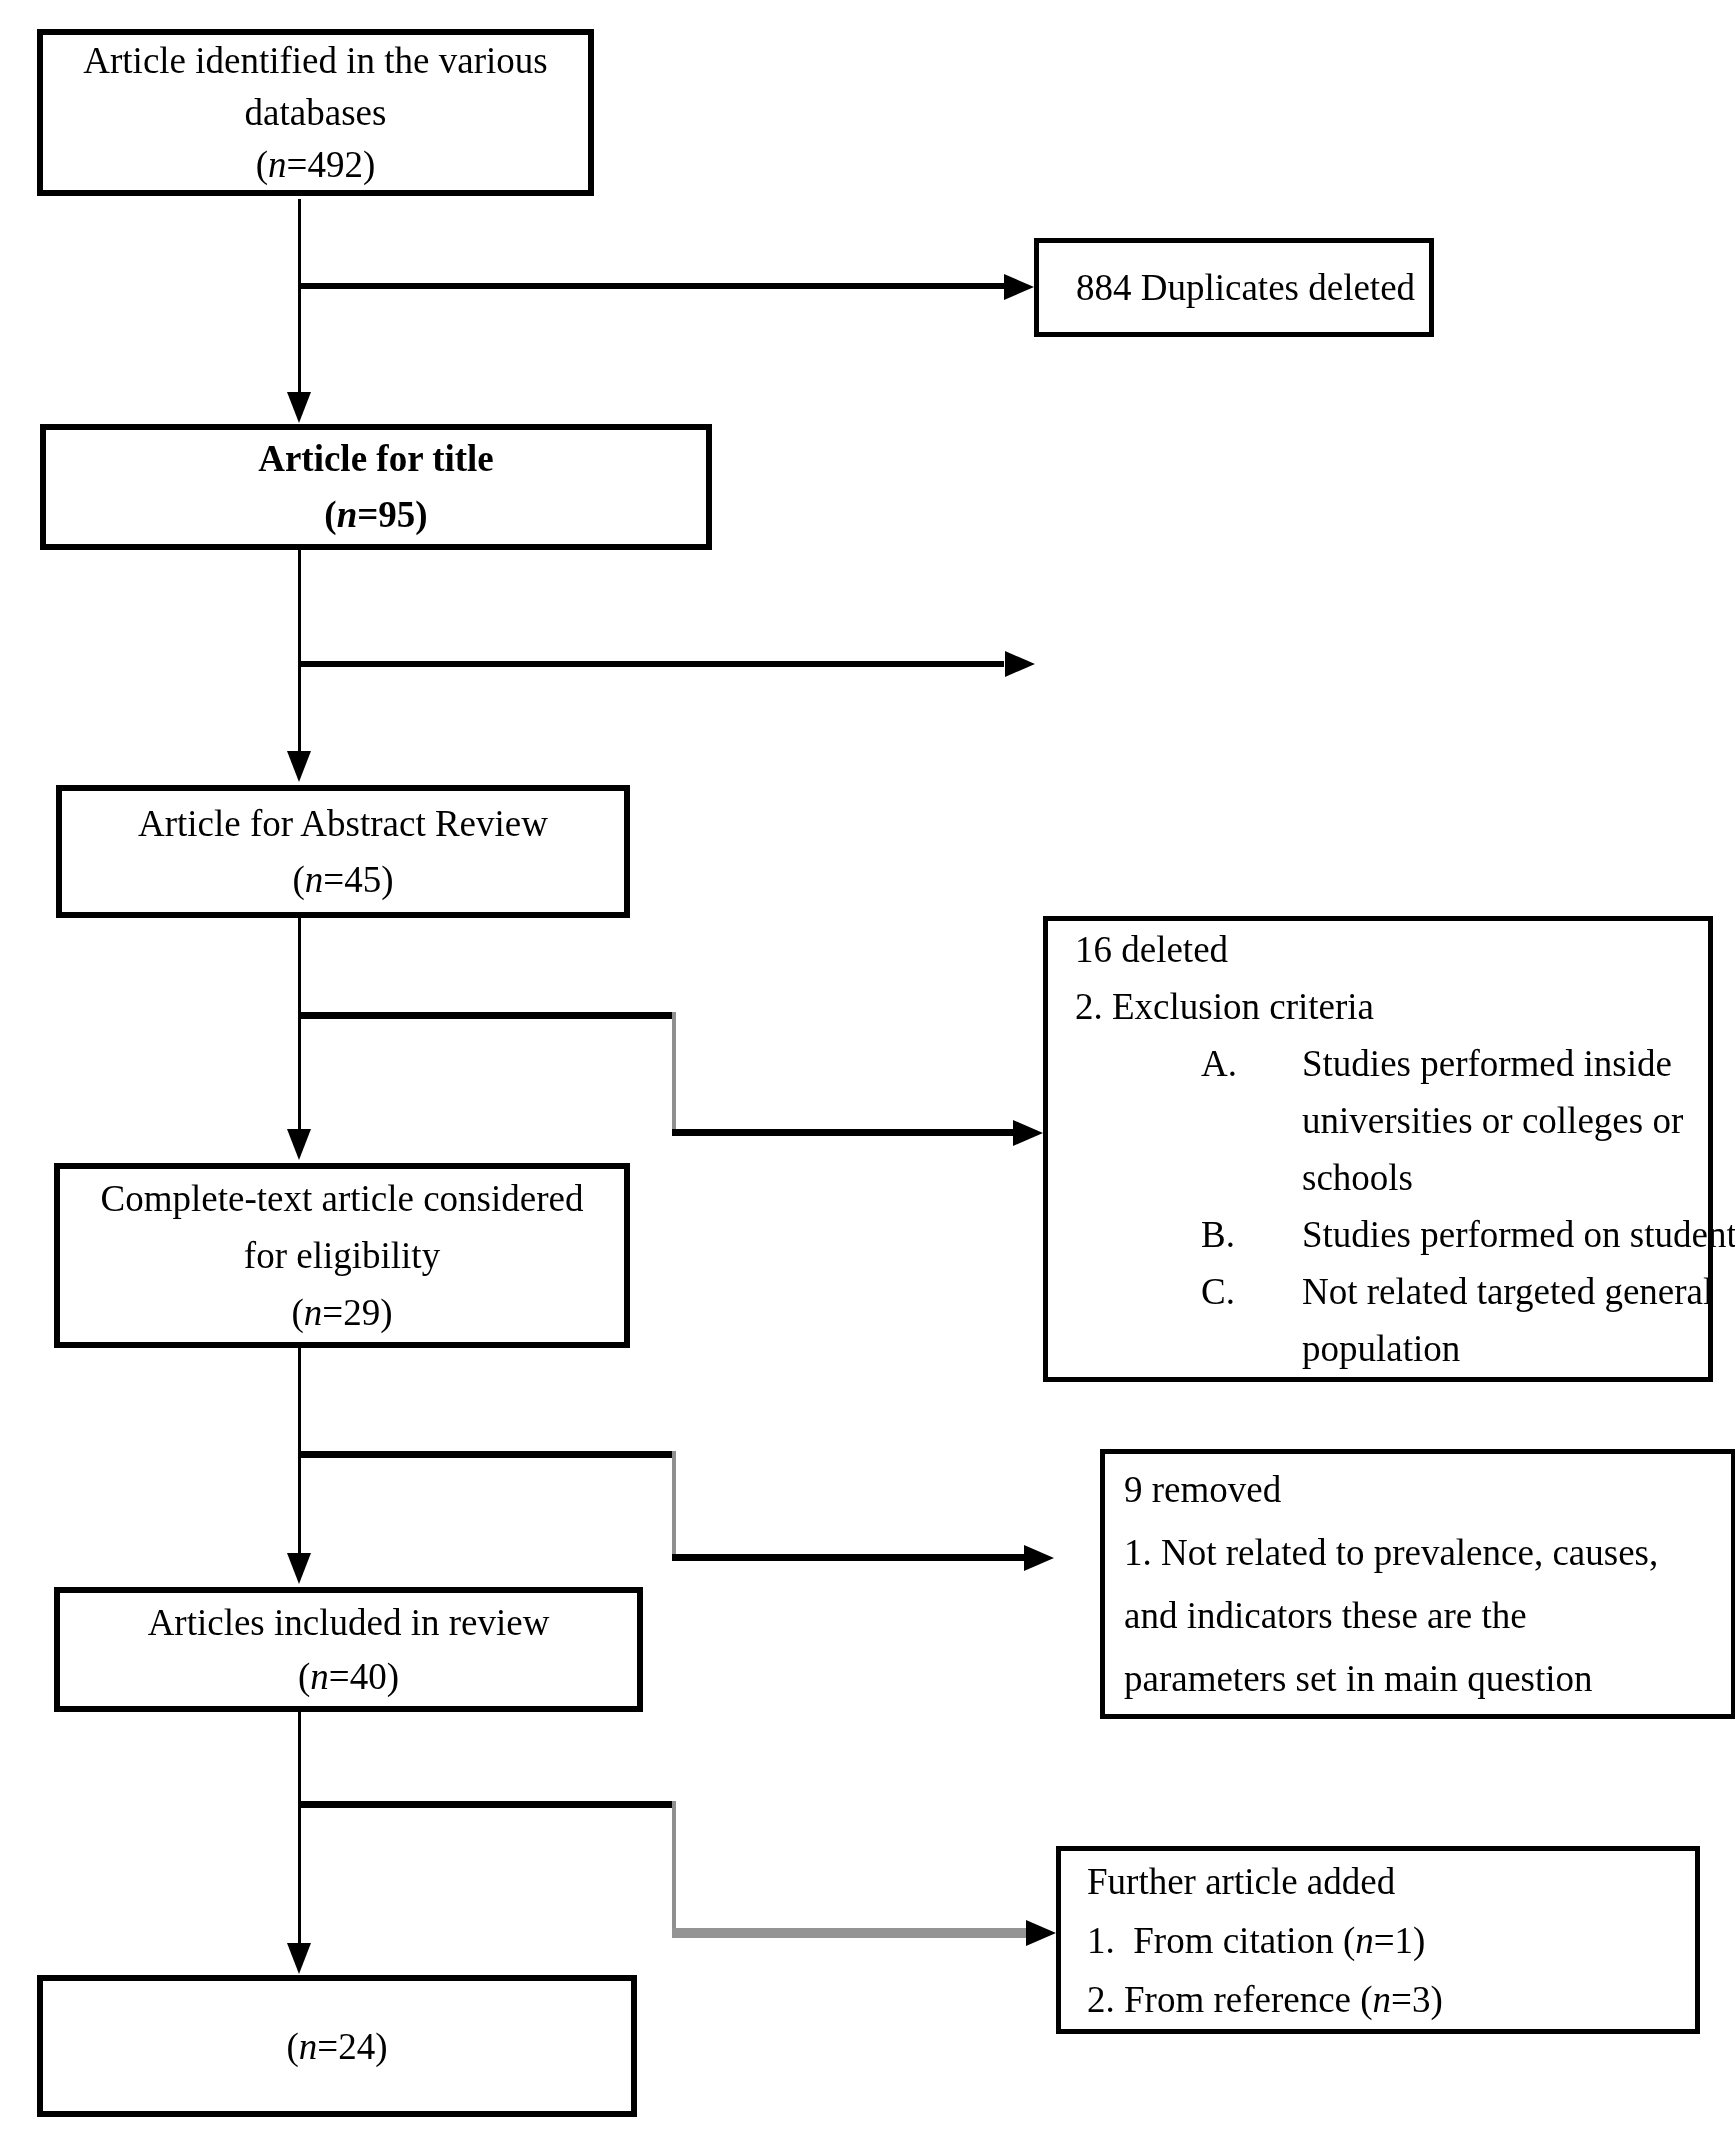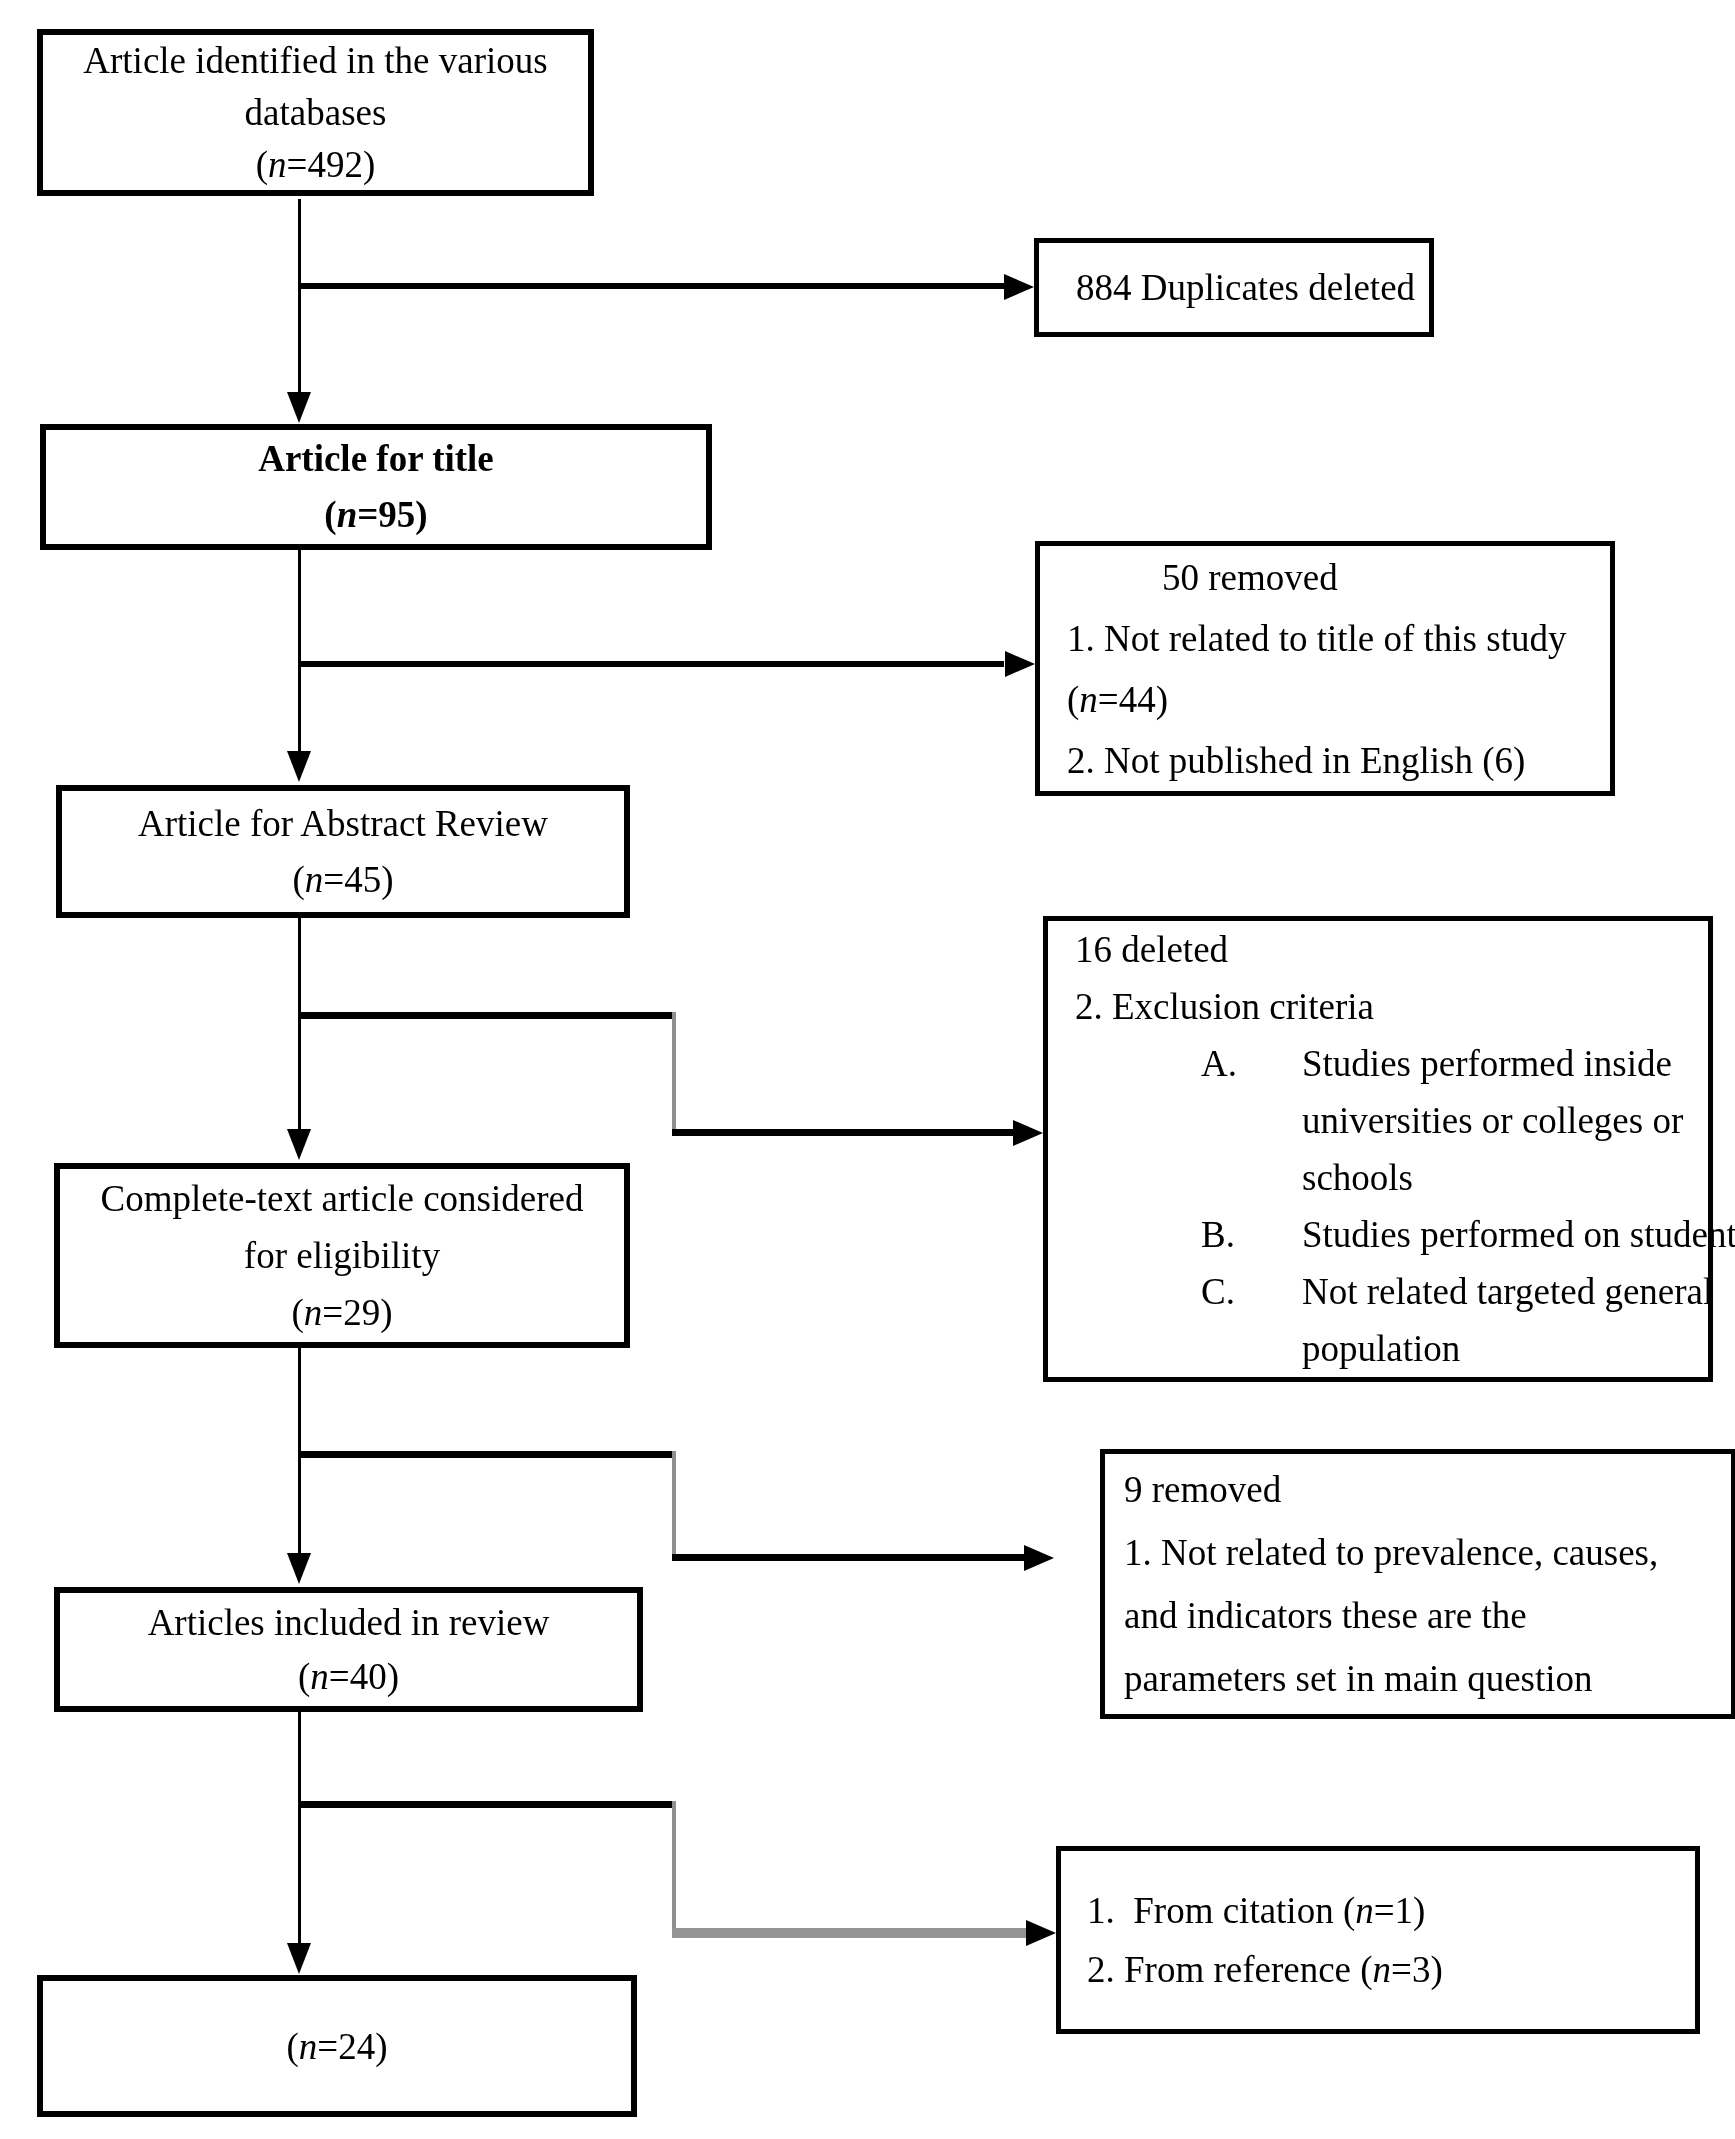--- a/index.html
+++ b/index.html
@@ -94,28 +94,20 @@
         <div class="line"><span>(</span><span class="it">n</span><span>=24)</span></div>
       </div>
   </div>
 
   <div class="fbox side" style="left:1034px;top:238px;width:400px;height:99px;">
     <div class="content" style="padding-left:37px;">
         <div class="line"><span>884 Duplicates deleted</span></div>
       </div>
   </div>
 
-  <div class="fbox side" style="left:1035px;top:541px;width:580px;height:255px;">
-    <div class="content" style="padding-left:27px;line-height:61px;">
-        <div class="line ind1"><span>50 removed</span></div>
-        <div class="line"><span>1. Not related to title of this study</span></div>
-        <div class="line"><span>(</span><span class="it">n</span><span>=44)</span></div>
-        <div class="line"><span>2. Not published in English (6)</span></div>
-      </div>
-  </div>
 
   <div class="fbox side" style="left:1043px;top:916px;width:670px;height:466px;">
     <div class="content" style="padding-left:27px;line-height:57px;">
         <div class="line"><span>16 deleted</span></div>
         <div class="line"><span>2. Exclusion criteria</span></div>
         <div class="line ind2"><span class="marker">A.</span><span>Studies performed inside</span></div>
         <div class="line ind3"><span>universities or colleges or</span></div>
         <div class="line ind3"><span>schools</span></div>
         <div class="line ind2"><span class="marker">B.</span><span>Studies performed on students</span></div>
         <div class="line ind2"><span class="marker">C.</span><span>Not related targeted general</span></div>
@@ -127,20 +119,21 @@
     <div class="content" style="padding-left:19px;line-height:63px;">
         <div class="line"><span>9 removed</span></div>
         <div class="line"><span>1. Not related to prevalence, causes,</span></div>
         <div class="line"><span>and indicators these are the</span></div>
         <div class="line"><span>parameters set in main question</span></div>
       </div>
   </div>
 
   <div class="fbox side" style="left:1056px;top:1846px;width:644px;height:188px;">
     <div class="content" style="padding-left:26px;line-height:59px;">
+        <div class="line"><span>Further article added</span></div>
         <div class="line"><span>1.&nbsp; From citation (</span><span class="it">n</span><span>=1)</span></div>
         <div class="line"><span>2. From reference (</span><span class="it">n</span><span>=3)</span></div>
       </div>
   </div>
 
   <div class="vline" style="left:298px;top:199px;width:3.4px;height:198px;"></div>
   <div class="arrow-down" style="left:287px;top:392px;"></div>
 
   <div class="vline" style="left:298px;top:548px;width:3.4px;height:207px;"></div>
   <div class="arrow-down" style="left:287px;top:751px;"></div>

